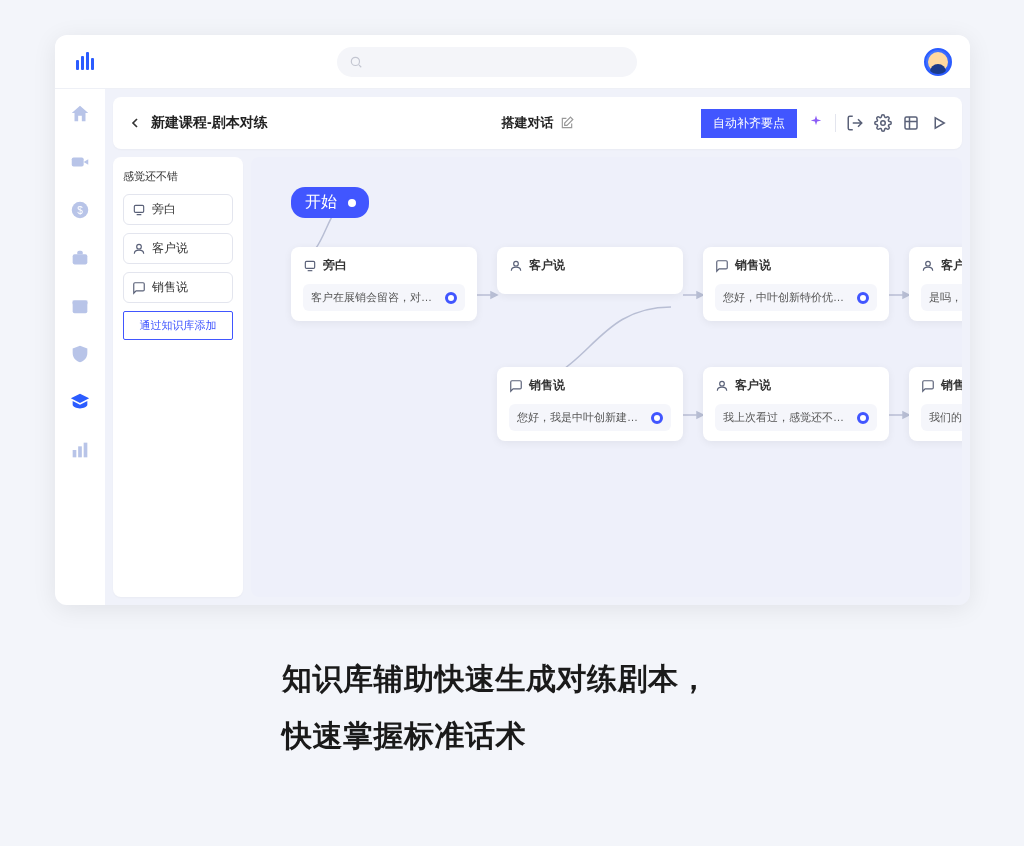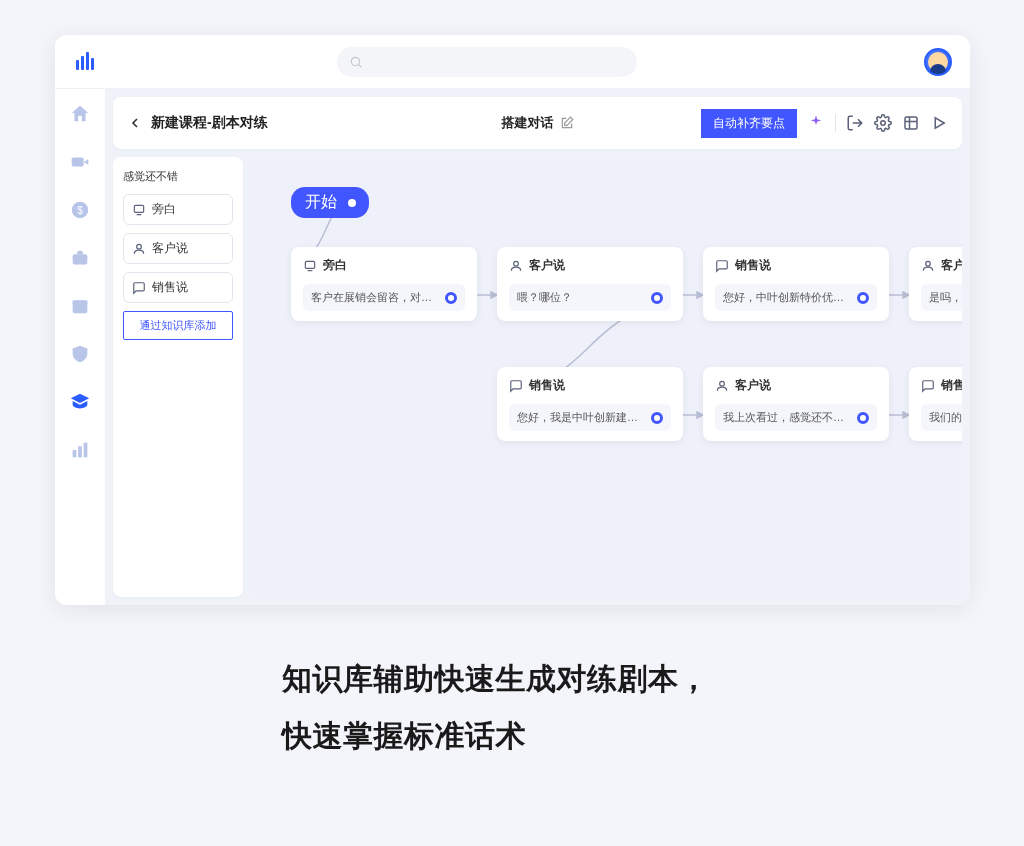--- a/index.html
+++ b/index.html
@@ -227,24 +227,20 @@
             <div class="flow-node" style="left: 246px; top: 90px;">
               <div class="fn-head">
                 <span style="width:14px;height:14px;display:inline-flex;">
                   <svg viewBox="0 0 24 24" fill="none" stroke="currentColor" stroke-width="2">
                     <circle cx="12" cy="8" r="4"></circle>
                     <path d="M4 20c0-4 4-6 8-6s8 2 8 6"></path>
                   </svg>
                 </span>
                 <span>客户说</span>
               </div>
-              <div class="fn-body">
-                <span>喂？哪位？</span>
-                <span class="port-out"></span>
-              </div>
             </div>
             <div class="flow-node" style="left: 452px; top: 90px;">
               <div class="fn-head">
                 <span style="width:14px;height:14px;display:inline-flex;">
                   <svg viewBox="0 0 24 24" fill="none" stroke="currentColor" stroke-width="2">
                     <path d="M21 15a2 2 0 01-2 2H7l-4 4V5a2 2 0 012-2h14a2 2 0 012 2z"></path>
                   </svg>
                 </span>
                 <span>销售说</span>
               </div>

